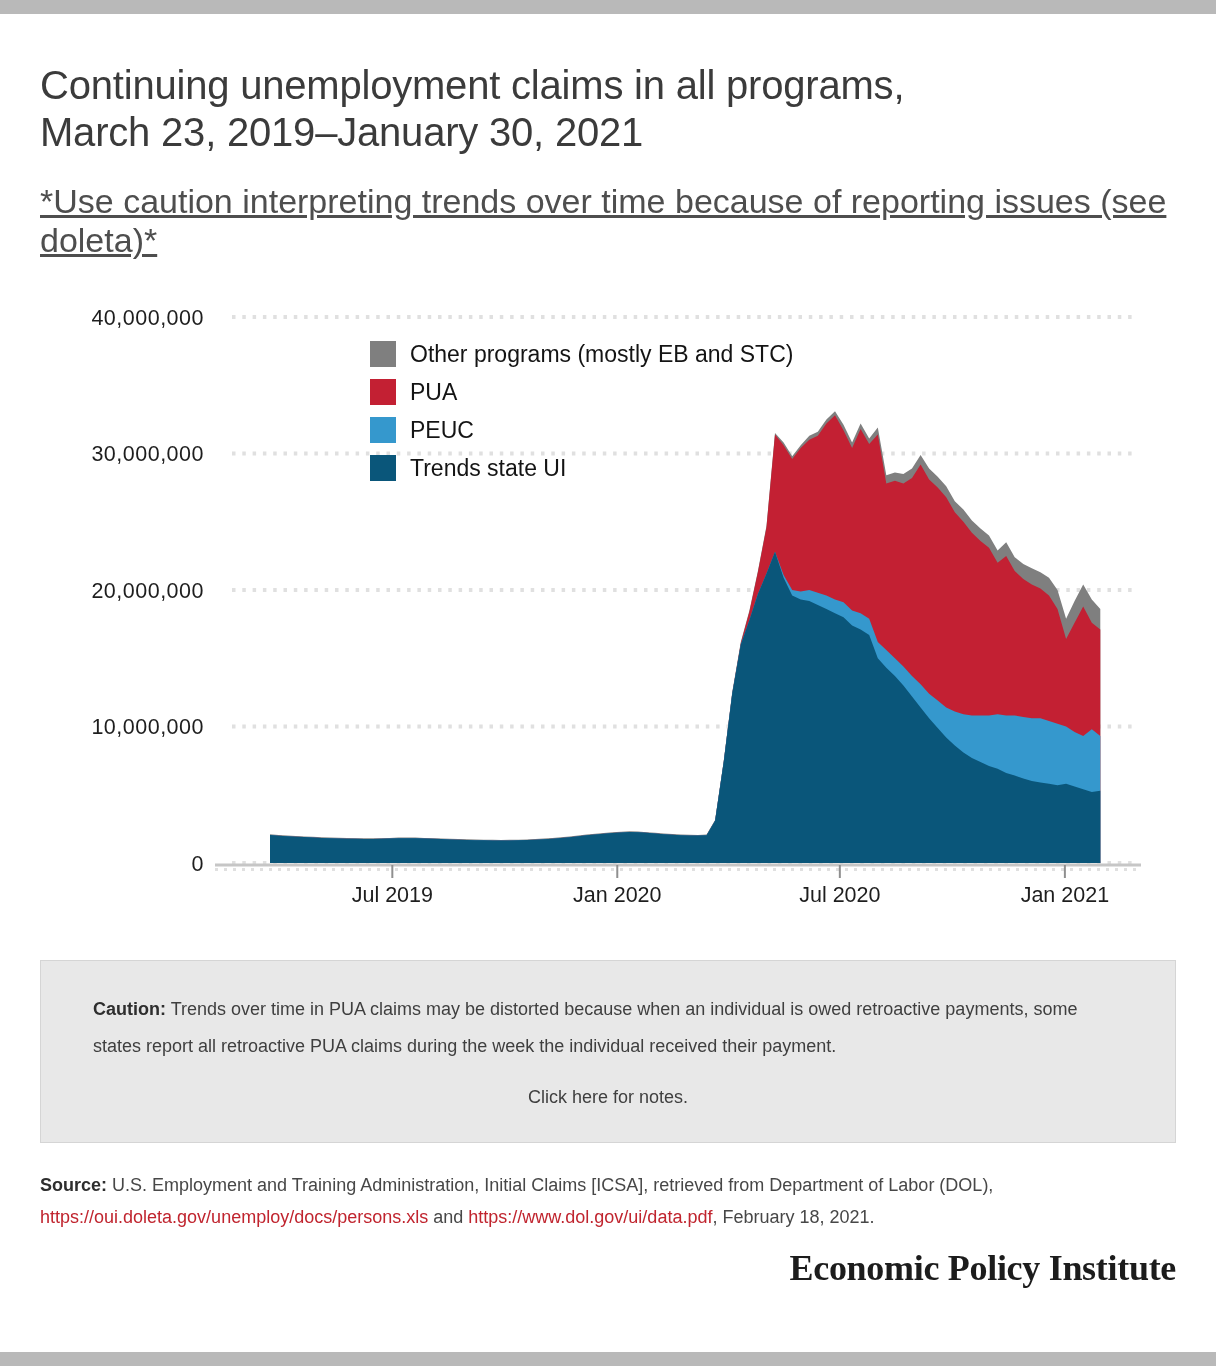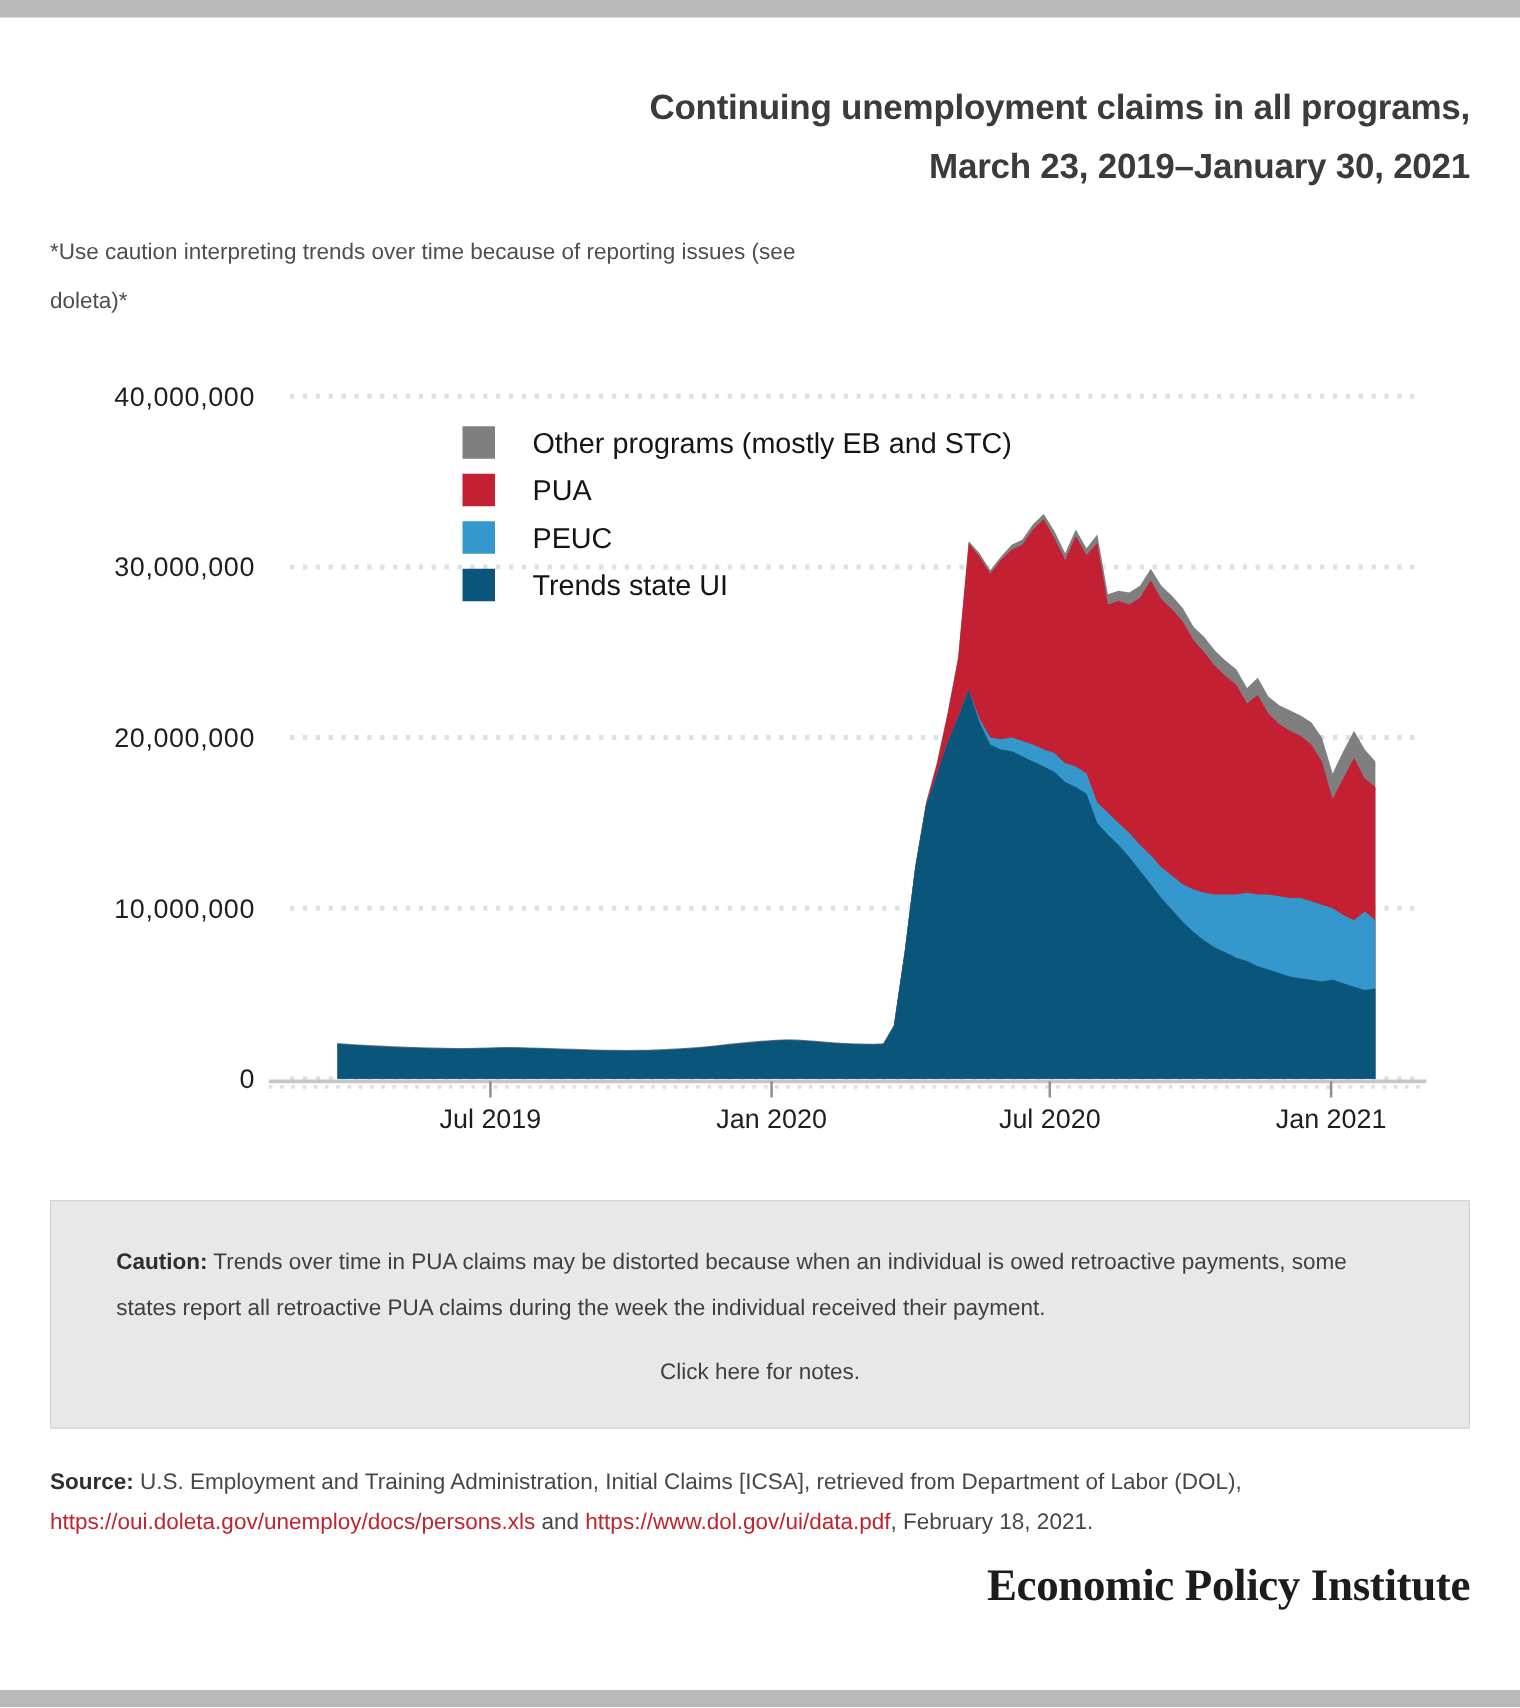--- a/index.html
+++ b/index.html
@@ -10,39 +10,40 @@
     font-family:"Liberation Sans", sans-serif;
     overflow:hidden;
   }
   .topbar,.bottombar{
     position:absolute;left:0;width:1216px;height:14px;background:#b9b9b9;
   }
   .topbar{top:0;}
   .bottombar{bottom:0;}
   .title{
     margin:62px 40px 0 40px;
-    font-size:28px;font-weight:700;color:#3b3b3b;
-    line-height:47px;letter-spacing:-0.2px;text-align:right;
+    font-size:40px;font-weight:400;color:#3b3b3b;
+    line-height:47px;letter-spacing:-0.2px;
   }
   .subtitle{
     margin:26px 40px 0 40px;
-    font-size:18px;font-weight:400;color:#4e4e4e;
+    font-size:34px;font-weight:400;color:#4e4e4e;
     line-height:39px;
+    text-decoration:underline;
   }
   .chart{
     position:relative;width:1216px;height:645px;margin-top:28px;
   }
   .chart svg{position:absolute;left:0;top:0;}
   svg text{font-family:"Liberation Sans", sans-serif;}
   .ytick{font-size:21.5px;fill:#1e1e1e;letter-spacing:0.5px;}
   .xtick{font-size:21.5px;fill:#1e1e1e;}
   .legend{
     position:absolute;left:370px;top:53px;
   }
-  .legend-row{display:flex;align-items:center;margin-bottom:12px;gap:16px;}
+  .legend-row{display:flex;align-items:center;margin-bottom:12px;}
   .legend-swatch{width:26px;height:26px;margin-right:14px;flex:0 0 auto;}
   .legend-label{font-size:23px;color:#141414;line-height:26px;}
   .caution{
     margin:27px 40px 0 40px;
     background:#e8e8e8;border:1px solid #d5d5d5;
     padding:30px 52px 26px 52px;
     box-sizing:border-box;
   }
   .caution p{
     margin:0;font-size:18px;color:#3f3f3f;line-height:37px;

